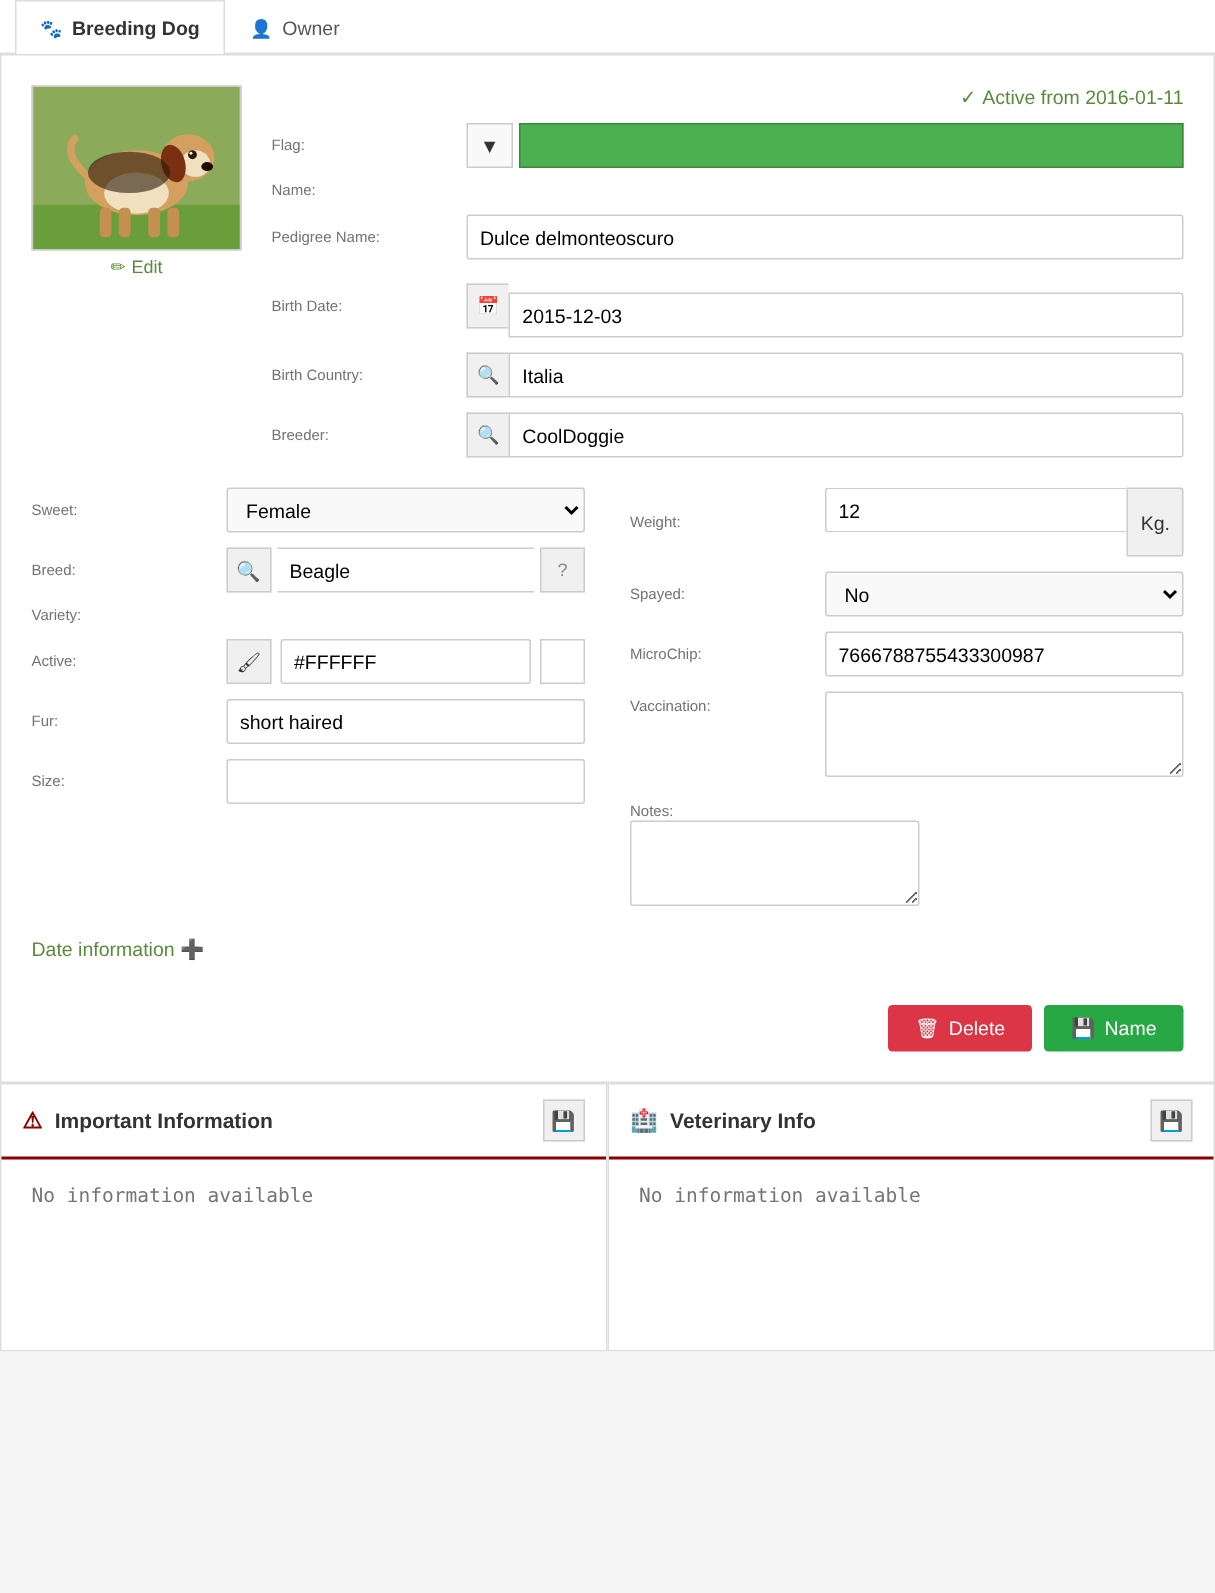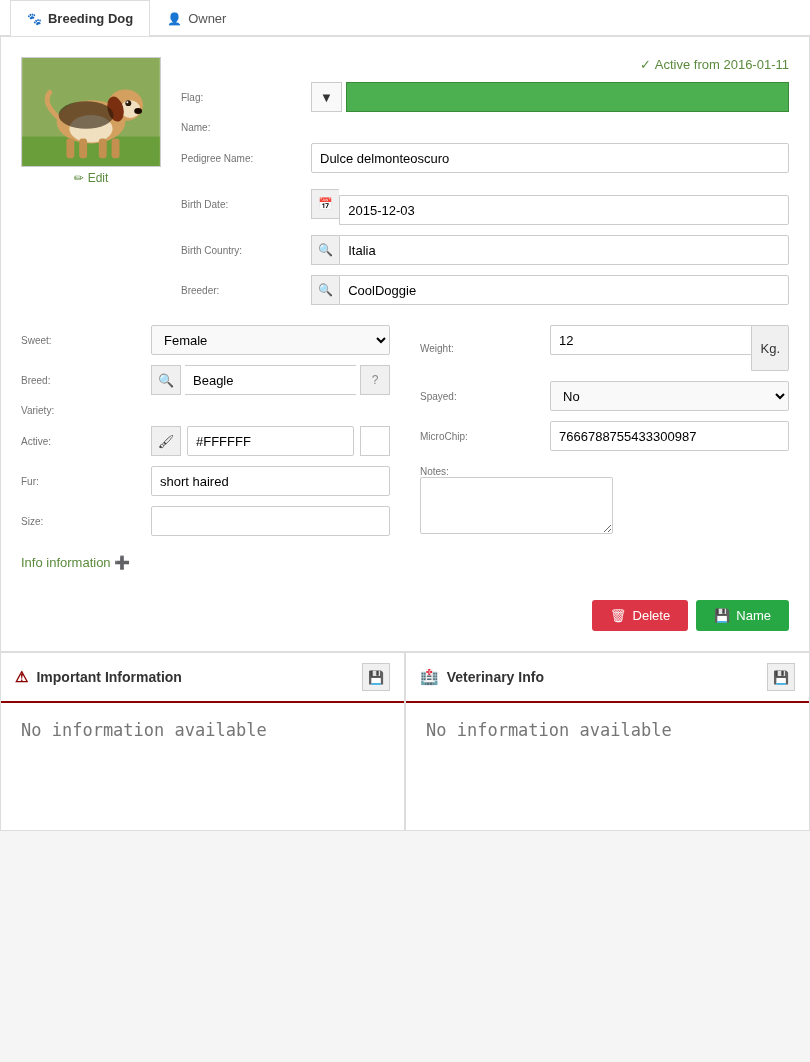--- a/index.html
+++ b/index.html
@@ -60,21 +60,21 @@
     .btn-save { background: #28a745; color: #fff; border: none; padding: 8px 18px; cursor: pointer; font-size: 13px; border-radius: 3px; display: flex; align-items: center; gap: 6px; }
 
     .bottom-panels { display: flex; gap: 0; margin-top: 0; }
     .info-panel { flex: 1; border: 1px solid #ddd; background: #fff; }
     .info-panel + .info-panel { border-left: none; }
     .panel-header { display: flex; align-items: center; justify-content: space-between; padding: 10px 14px; border-bottom: 2px solid #8b0000; }
     .panel-title { display: flex; align-items: center; gap: 8px; font-size: 14px; font-weight: bold; color: #333; }
     .panel-icon { color: #8b0000; font-size: 15px; }
     .panel-action-btn { width: 28px; height: 28px; background: #f0f0f0; border: 1px solid #ccc; cursor: pointer; display: flex; align-items: center; justify-content: center; font-size: 13px; }
     .panel-body { padding: 12px; min-height: 120px; }
-    .panel-textarea { width: 100%; min-height: 100px; border: none; resize: none; font-size: 17px; color: #0f172a; outline: none; }
+    .panel-textarea { width: 100%; min-height: 100px; border: none; resize: none; font-size: 13px; color: #0f172a; outline: none; }
 
     .weight-row { display: flex; align-items: flex-start; }
     .weight-input { flex: 1; border-right: none !important; border-radius: 2px 0 0 2px !important; }
     .weight-unit { padding: 5px 8px; background: #f0f0f0; border: 1px solid #ccc; height: 46px; display: flex; align-items: center; font-size: 13px; white-space: nowrap; border-radius: 0 2px 2px 0; }
   </style>
 </head>
 <body>
 
 <div class="tabs">
   <div class="tab active">
@@ -266,33 +266,39 @@
         </div>
       </div>
 
       <div class="form-row">
         <label class="form-label">MicroChip:</label>
         <div class="form-control">
           <input type="text" value="7666788755433300987" style="">
         </div>
       </div>
 
+      <div class="form-row" style="align-items:flex-start;">
+        <label class="form-label" style="padding-top:5px;">Vaccination:</label>
+        <div class="form-control">
+          <textarea rows="3" style=""></textarea>
+        </div>
+      </div>
 
       <div class="form-row" style="align-items:flex-start;flex-direction:column;">
         <label class="form-label" style="padding-top:5px;">Notes:</label>
         <div class="form-control">
           <textarea rows="3" style=""></textarea>
         </div>
       </div>
 
     </div>
   </div>
 
   <div class="more-info">
-    <span>Info information</span>
+    <span>Date information</span>
     <span>➕</span>
   </div>
 
   <div class="action-buttons">
     <button class="btn-delete">
       <span>🗑</span>
       <span>Delete</span>
     </button>
     <button class="btn-save">
       <span>💾</span>

